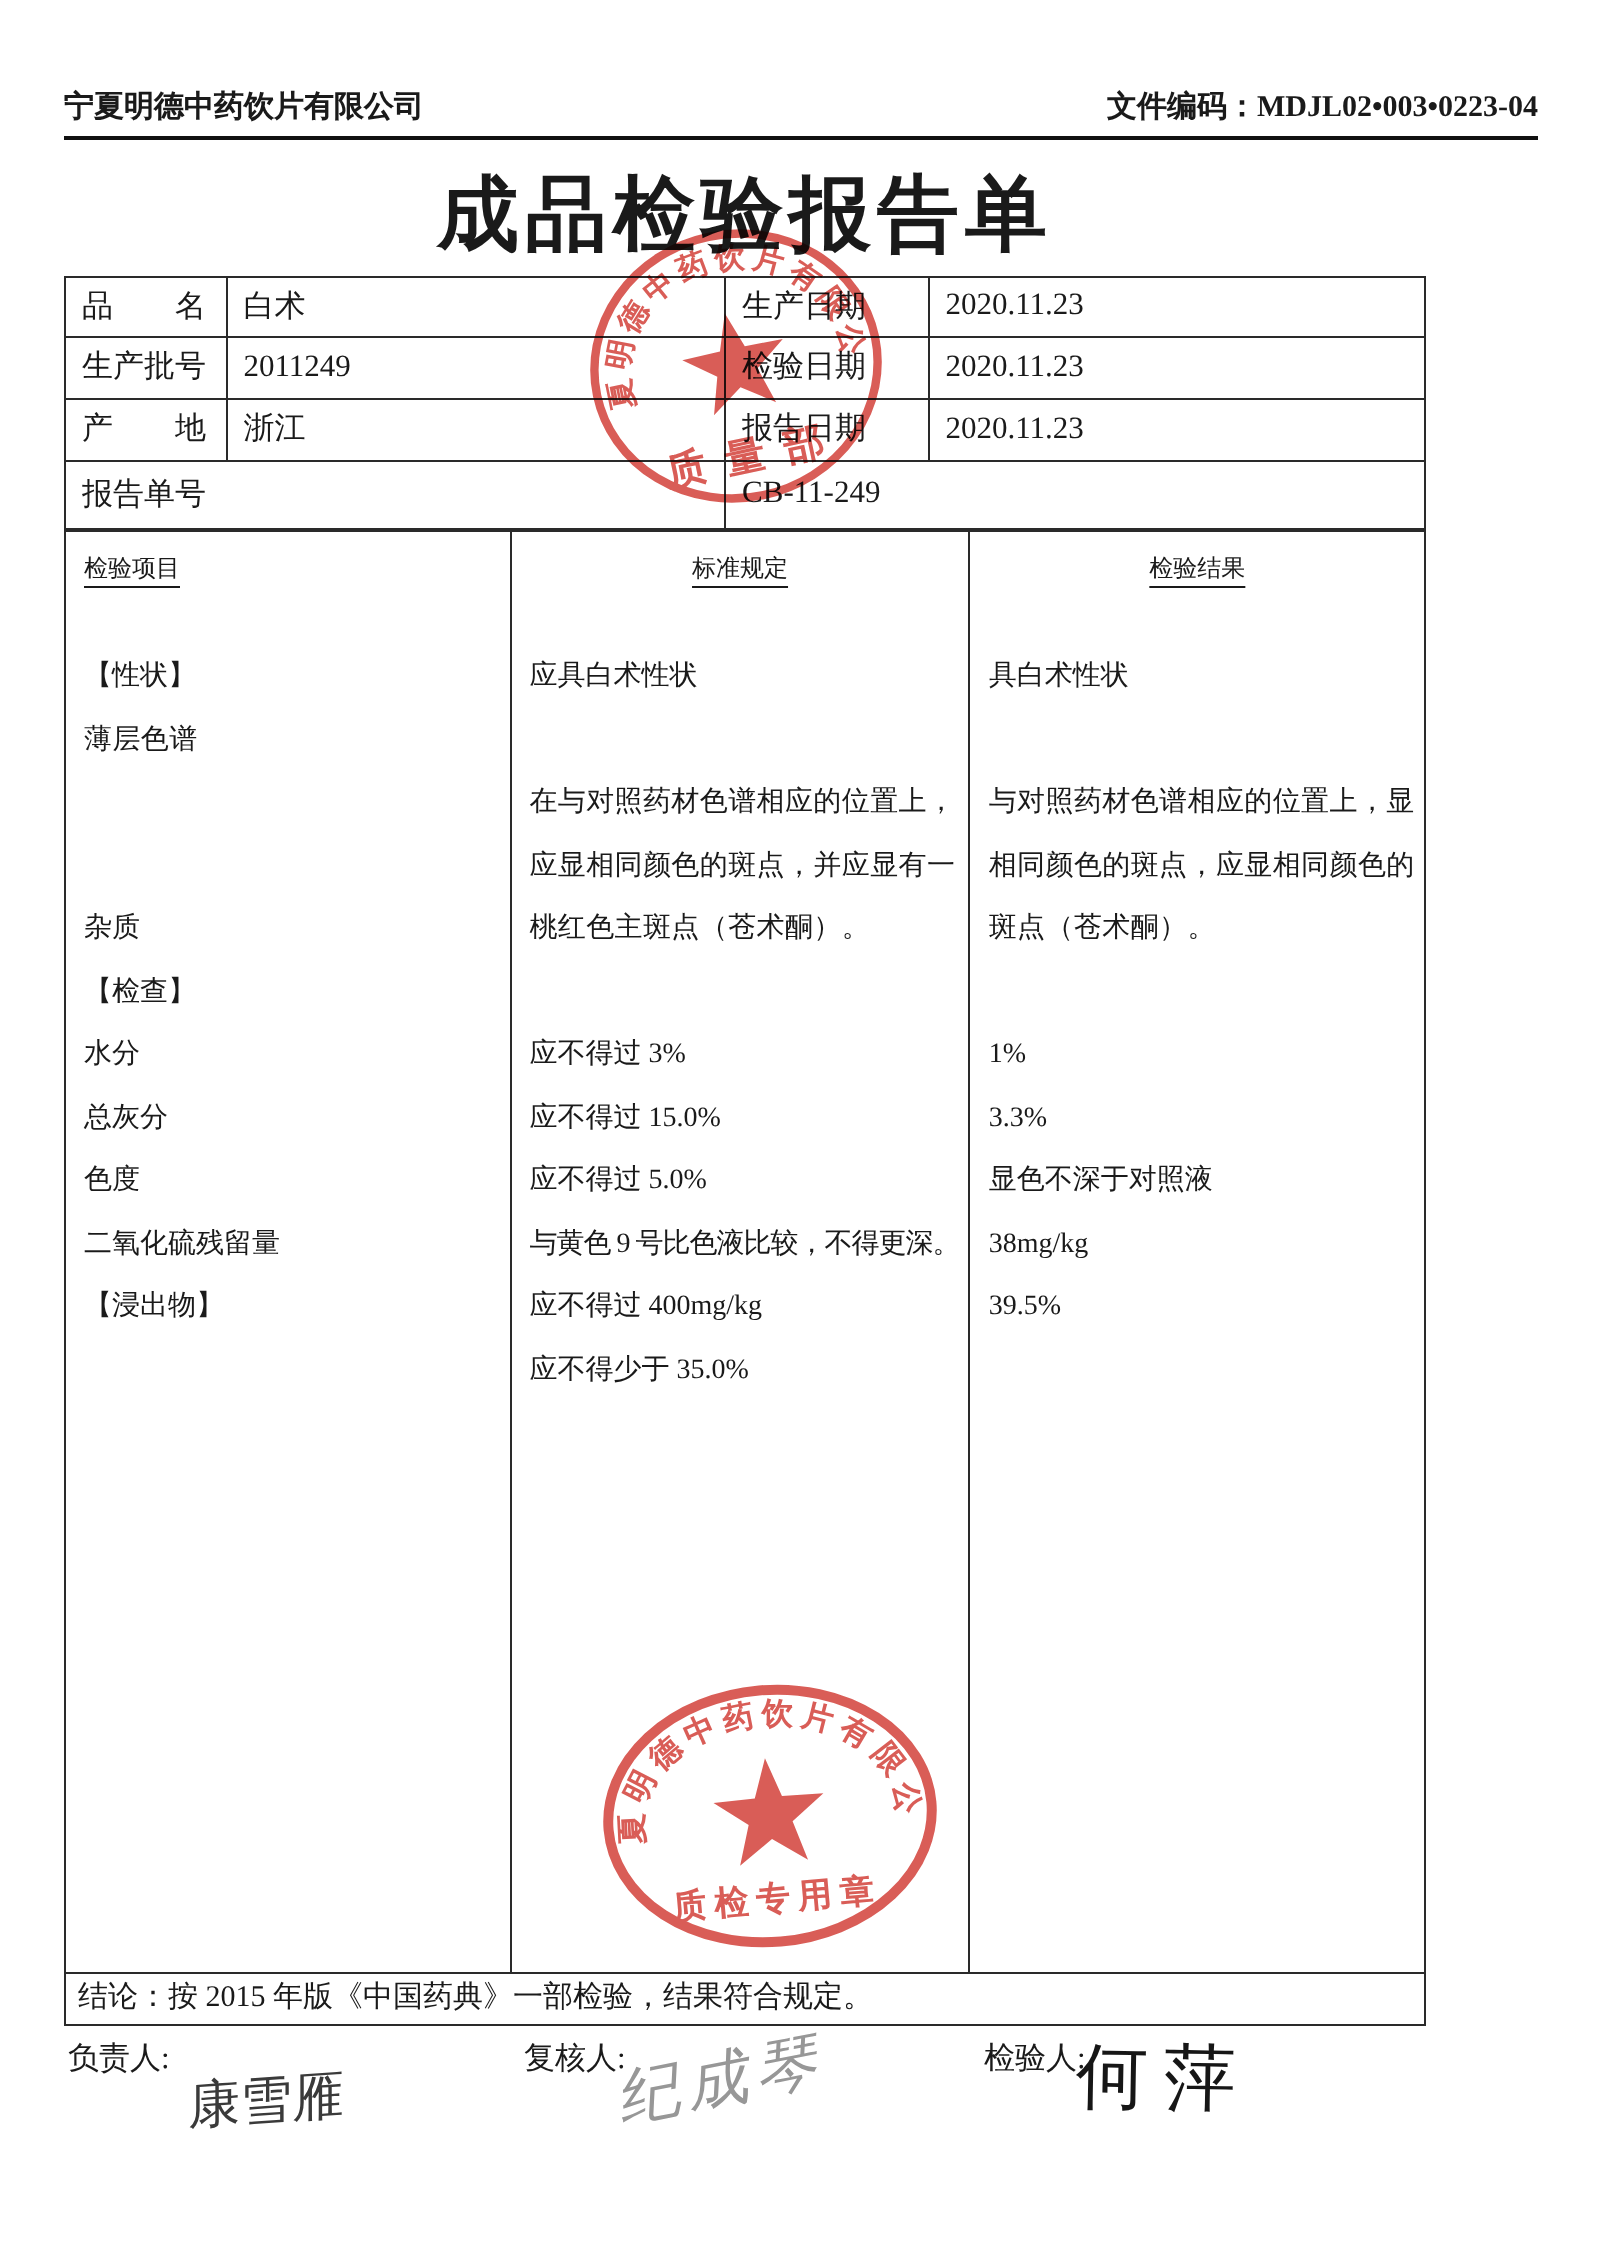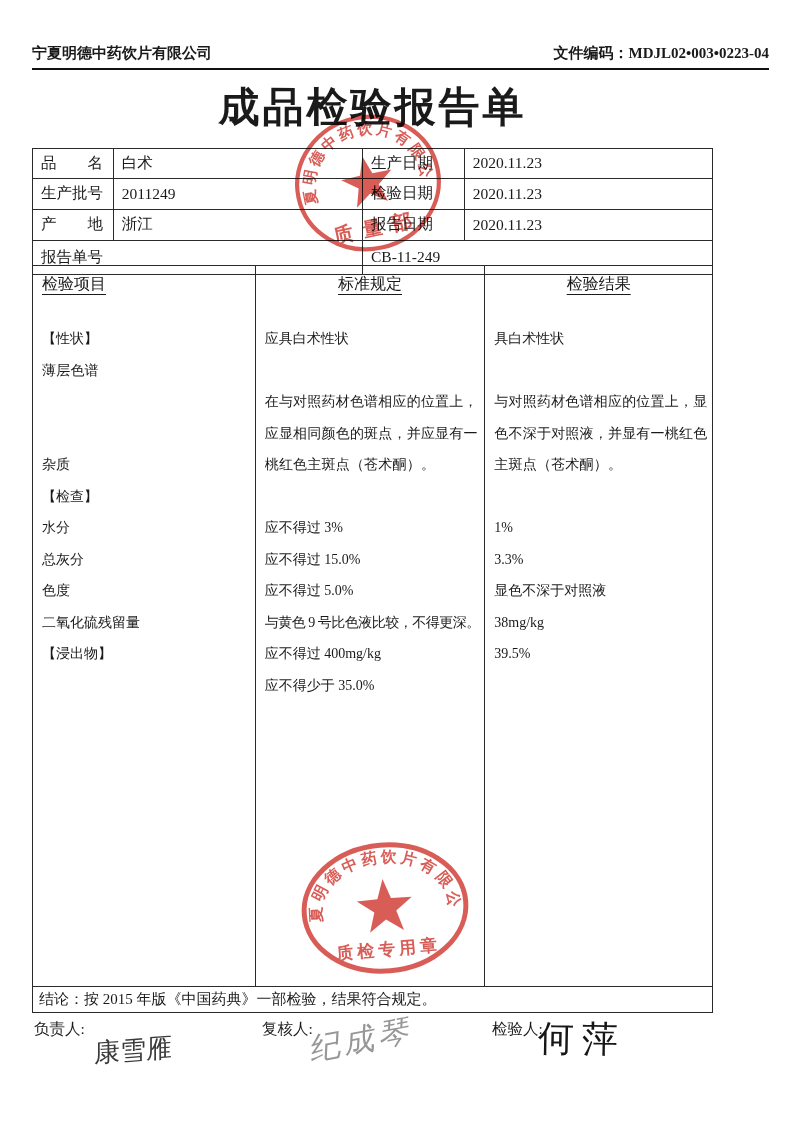--- a/index.html
+++ b/index.html
@@ -10,33 +10,33 @@
     font-family:"Liberation Serif","DejaVu Serif",serif;
     color:#1a1a1a;
     overflow:hidden;
   }
   
   .dochead{position:absolute;top:44px;left:32px;width:737px;display:flex;justify-content:space-between;font-size:15px;font-weight:600;}
   .rule{position:absolute;top:68px;left:32px;width:737px;border-top:2.5px solid #111;}
   .title{position:absolute;top:80px;left:32px;width:681px;text-align:center;font-size:41px;font-weight:700;letter-spacing:3px;}
   
   .info{position:absolute;top:138px;left:32px;width:681px;height:127px;border:1.6px solid #2a2a2a;box-sizing:border-box;
-        display:grid;grid-template-columns:81fr 250fr 102fr 248fr;grid-template-rows:30fr 32fr 31fr 34fr;margin-top:10px;}
+        display:grid;grid-template-columns:81fr 250fr 102fr 248fr;grid-template-rows:30fr 32fr 31fr 34fr;}
   .ic{display:flex;align-items:center;padding-left:8px;font-size:15.5px;overflow:hidden;white-space:nowrap;}
   .br{border-right:1.5px solid #2a2a2a;}
   .bb{border-bottom:1.5px solid #2a2a2a;}
   .span12{grid-column:1/3;}
   .span34{grid-column:3/5;}
   
   .res{position:absolute;top:265px;left:32px;width:681px;height:748px;border:1.6px solid #2a2a2a;box-sizing:border-box;display:flex;flex-direction:column;}
   .res-body{flex:1;display:flex;min-height:0;}
   .rc{flex:223 0 0;box-sizing:border-box;padding-top:6px;min-width:0;}
   .rc2{flex:230 0 0;border-left:1.5px solid #2a2a2a;}
   .rc3{flex:228 0 0;border-left:1.5px solid #2a2a2a;}
-  .rch{height:24px;line-height:24px;font-size:16px;text-decoration:underline;text-underline-offset:5px;text-decoration-thickness:1px;}
+  .rch{height:24px;line-height:24px;font-size:12px;text-decoration:underline;text-underline-offset:5px;text-decoration-thickness:1px;}
   .rch.left{padding-left:9px;}
   .rch.mid{text-align:center;}
   .rc .blocks{margin-top:27px;}
   .ln{height:31.5px;line-height:31.5px;font-size:14px;padding-left:9px;white-space:nowrap;}
   .lp{height:94.5px;line-height:31.5px;font-size:14px;padding:0 3px 0 9px;letter-spacing:0.2px;}
   .squeeze{letter-spacing:-0.5px;}
   .concl{height:25px;line-height:25px;border-top:1.6px solid #2a2a2a;font-size:15px;padding-left:6px;white-space:nowrap;}
   
   .signs{position:absolute;top:1013px;left:32px;width:681px;height:110px;font-size:15.5px;}
   .sig-label{position:absolute;top:6px;}
@@ -116,21 +116,21 @@
           <div class="ln">应不得过 400mg/kg</div>
           <div class="ln">应不得少于 35.0%</div>
         </div>
       </div>
 
       <div class="rc rc3">
         <div class="rch mid">检验结果</div>
         <div class="blocks">
           <div class="ln">具白术性状</div>
           <div class="ln"></div>
-          <div class="lp">与对照药材色谱相应的位置上，显色不深于对照液，并显有一桃红色主斑点（苍术酮）。</div>
+          <div class="lp">与对照药材色谱相应的位置上，显相同颜色的斑点，应显相同颜色的斑点（苍术酮）。</div>
           <div class="ln"></div>
           <div class="ln">1%</div>
           <div class="ln">3.3%</div>
           <div class="ln">显色不深于对照液</div>
           <div class="ln">38mg/kg</div>
           <div class="ln">39.5%</div>
         </div>
       </div>
 
     </div>

